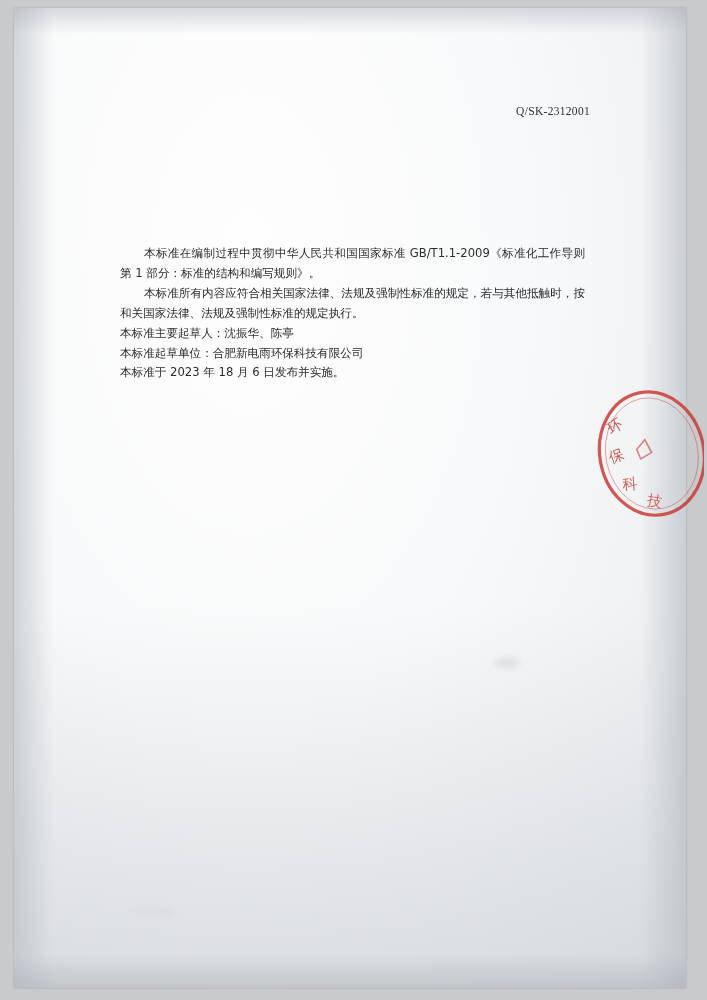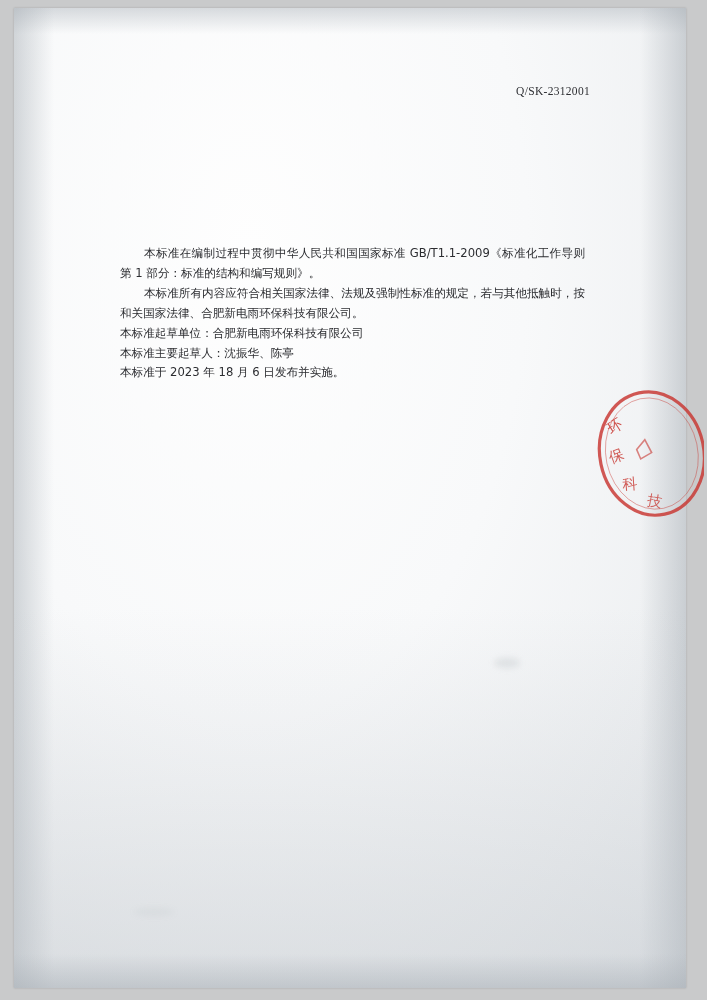--- a/index.html
+++ b/index.html
@@ -63,21 +63,21 @@
     left: 0; bottom: 0;
     width: 100%; height: 380px;
     background: linear-gradient(to top, rgba(186,192,198,0.4), rgba(255,255,255,0));
     pointer-events: none;
   }
 
   
   .doc-code {
     position: absolute;
     right: 96px;
-    top: 77px;
+    top: 97px;
     font-size: 11.5px;
     color: #2e2f33;
     letter-spacing: 0.3px;
     font-family: "Liberation Serif", serif;
     text-align: right;
   }
   .doc-title {
     position: absolute;
     left: 0;
     right: 0;
@@ -143,23 +143,23 @@
     <div class="shade-bottom"></div>
 
     <div class="smudge" style="left:480px; top:650px; width:26px; height:10px;"></div>
     <div class="smudge" style="left:120px; top:900px; width:40px; height:8px; opacity:.5;"></div>
 
     <div class="doc-code">Q/SK-2312001</div>
 
 
     <div class="body-block">
       <p class="para">本标准在编制过程中贯彻中华人民共和国国家标准 GB/T1.1-2009《标准化工作导则第 1 部分：标准的结构和编写规则》。</p>
-      <p class="para">本标准所有内容应符合相关国家法律、法规及强制性标准的规定，若与其他抵触时，按和关国家法律、合肥新电雨环保科技有限公司。</p>
+      <p class="para">本标准所有内容应符合相关国家法律、法规及强制性标准的规定，若与其他抵触时，按和关国家法律、法规及强制性标准的规定执行。</p>
+      <p class="line">本标准主要起草人：沈振华、陈亭</p>
       <p class="line">本标准起草单位：合肥新电雨环保科技有限公司</p>
-      <p class="line">本标准主要起草人：沈振华、陈亭</p>
       <p class="line">本标准于 2023 年 18 月 6 日发布并实施。</p>
     </div>
 
     <div class="seal">
       <svg class="seal-svg" width="118" height="135" viewBox="0 0 118 135" aria-hidden="true">
         <g transform="rotate(-12 59 67)">
           <ellipse cx="66" cy="67" rx="52" ry="62" fill="none" stroke="#c8352f" stroke-width="3.2" opacity="0.82"></ellipse>
           <ellipse cx="66" cy="67" rx="46" ry="56" fill="none" stroke="#c8352f" stroke-width="0.9" opacity="0.45"></ellipse>
           <text x="30" y="40" font-family="DejaVu Sans, sans-serif" font-size="15" fill="#c8352f" opacity="0.85" transform="rotate(-20 30 40)">环</text>
           <text x="24" y="68" font-family="DejaVu Sans, sans-serif" font-size="15" fill="#c8352f" opacity="0.8" transform="rotate(-8 24 68)">保</text>

